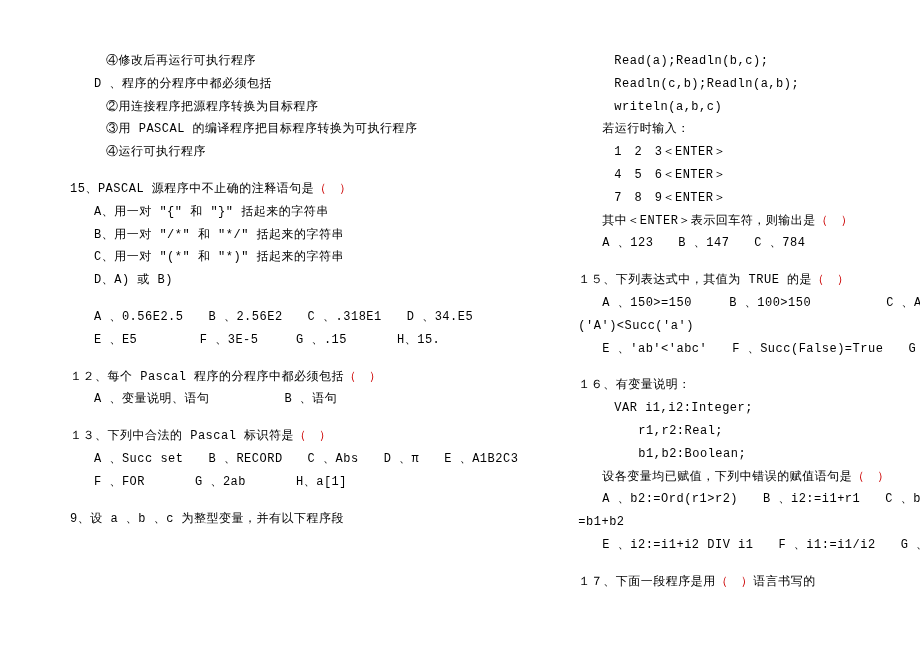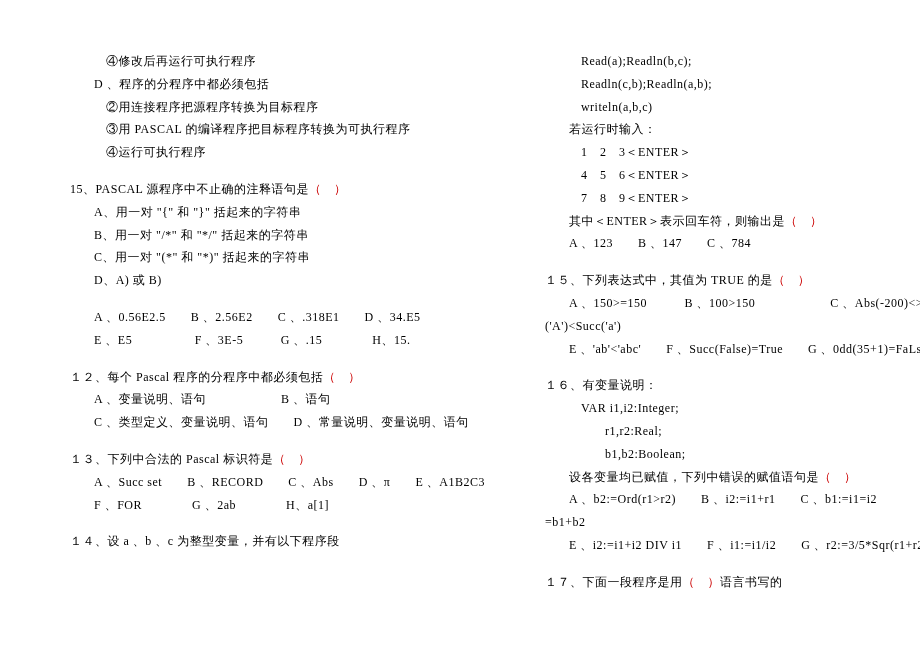--- a/index.html
+++ b/index.html
@@ -13,20 +13,21 @@
       width: 920px;
       height: 650px;
       box-sizing: border-box;
     }
     .columns {
       display: flex;
       gap: 60px;
     }
     .col {
       flex: 1;
+      font-family: Liberation Mono, monospace;
     }
     .line {
       white-space: nowrap;
       letter-spacing: 0.5px;
     }
     .indent1 { padding-left: 2em; }
     .indent2 { padding-left: 3em; }
     .paren { color: #c00; }
     .spacer { height: 14px; }
   </style>
@@ -45,27 +46,26 @@
     <div class="line indent1">A、用一对 "{" 和 "}" 括起来的字符串</div>
     <div class="line indent1">B、用一对 "/*" 和 "*/" 括起来的字符串</div>
     <div class="line indent1">C、用一对 "(*" 和 "*)" 括起来的字符串</div>
     <div class="line indent1">D、A) 或 B)</div>
     <div class="spacer"></div>
     <div class="line indent1">A 、0.56E2.5　　B 、2.56E2　　C 、.318E1　　D 、34.E5</div>
     <div class="line indent1">E 、E5　　　　　F 、3E-5　　　G 、.15　　　　H、15.</div>
     <div class="spacer"></div>
     <div class="line"><span>１２、每个 Pascal 程序的分程序中都必须包括</span><span class="paren">（　）</span></div>
     <div class="line indent1">A 、变量说明、语句　　　　　　B 、语句</div>
-    <div class="line indent1">C 、类型定义、变量说明、语句　　D 、常量说明、变量说明、语句</div>
     <div class="spacer"></div>
     <div class="line"><span>１３、下列中合法的 Pascal 标识符是</span><span class="paren">（　）</span></div>
     <div class="line indent1">A 、Succ set　　B 、RECORD　　C 、Abs　　D 、π　　E 、A1B2C3</div>
     <div class="line indent1">F 、FOR　　　　G 、2ab　　　　H、a[1]</div>
     <div class="spacer"></div>
-    <div class="line">１４、设 a 、b 、c 为整型变量，并有以下程序段</div>
+    <div class="line">9、设 a 、b 、c 为整型变量，并有以下程序段</div>
   </div>
 
   <div class="col">
     <div class="line indent2">Read(a);Readln(b,c);</div>
     <div class="line indent2">Readln(c,b);Readln(a,b);</div>
     <div class="line indent2">writeln(a,b,c)</div>
     <div class="line indent1">若运行时输入：</div>
     <div class="line indent2">1　2　3＜ENTER＞</div>
     <div class="line indent2">4　5　6＜ENTER＞</div>
     <div class="line indent2">7　8　9＜ENTER＞</div>

